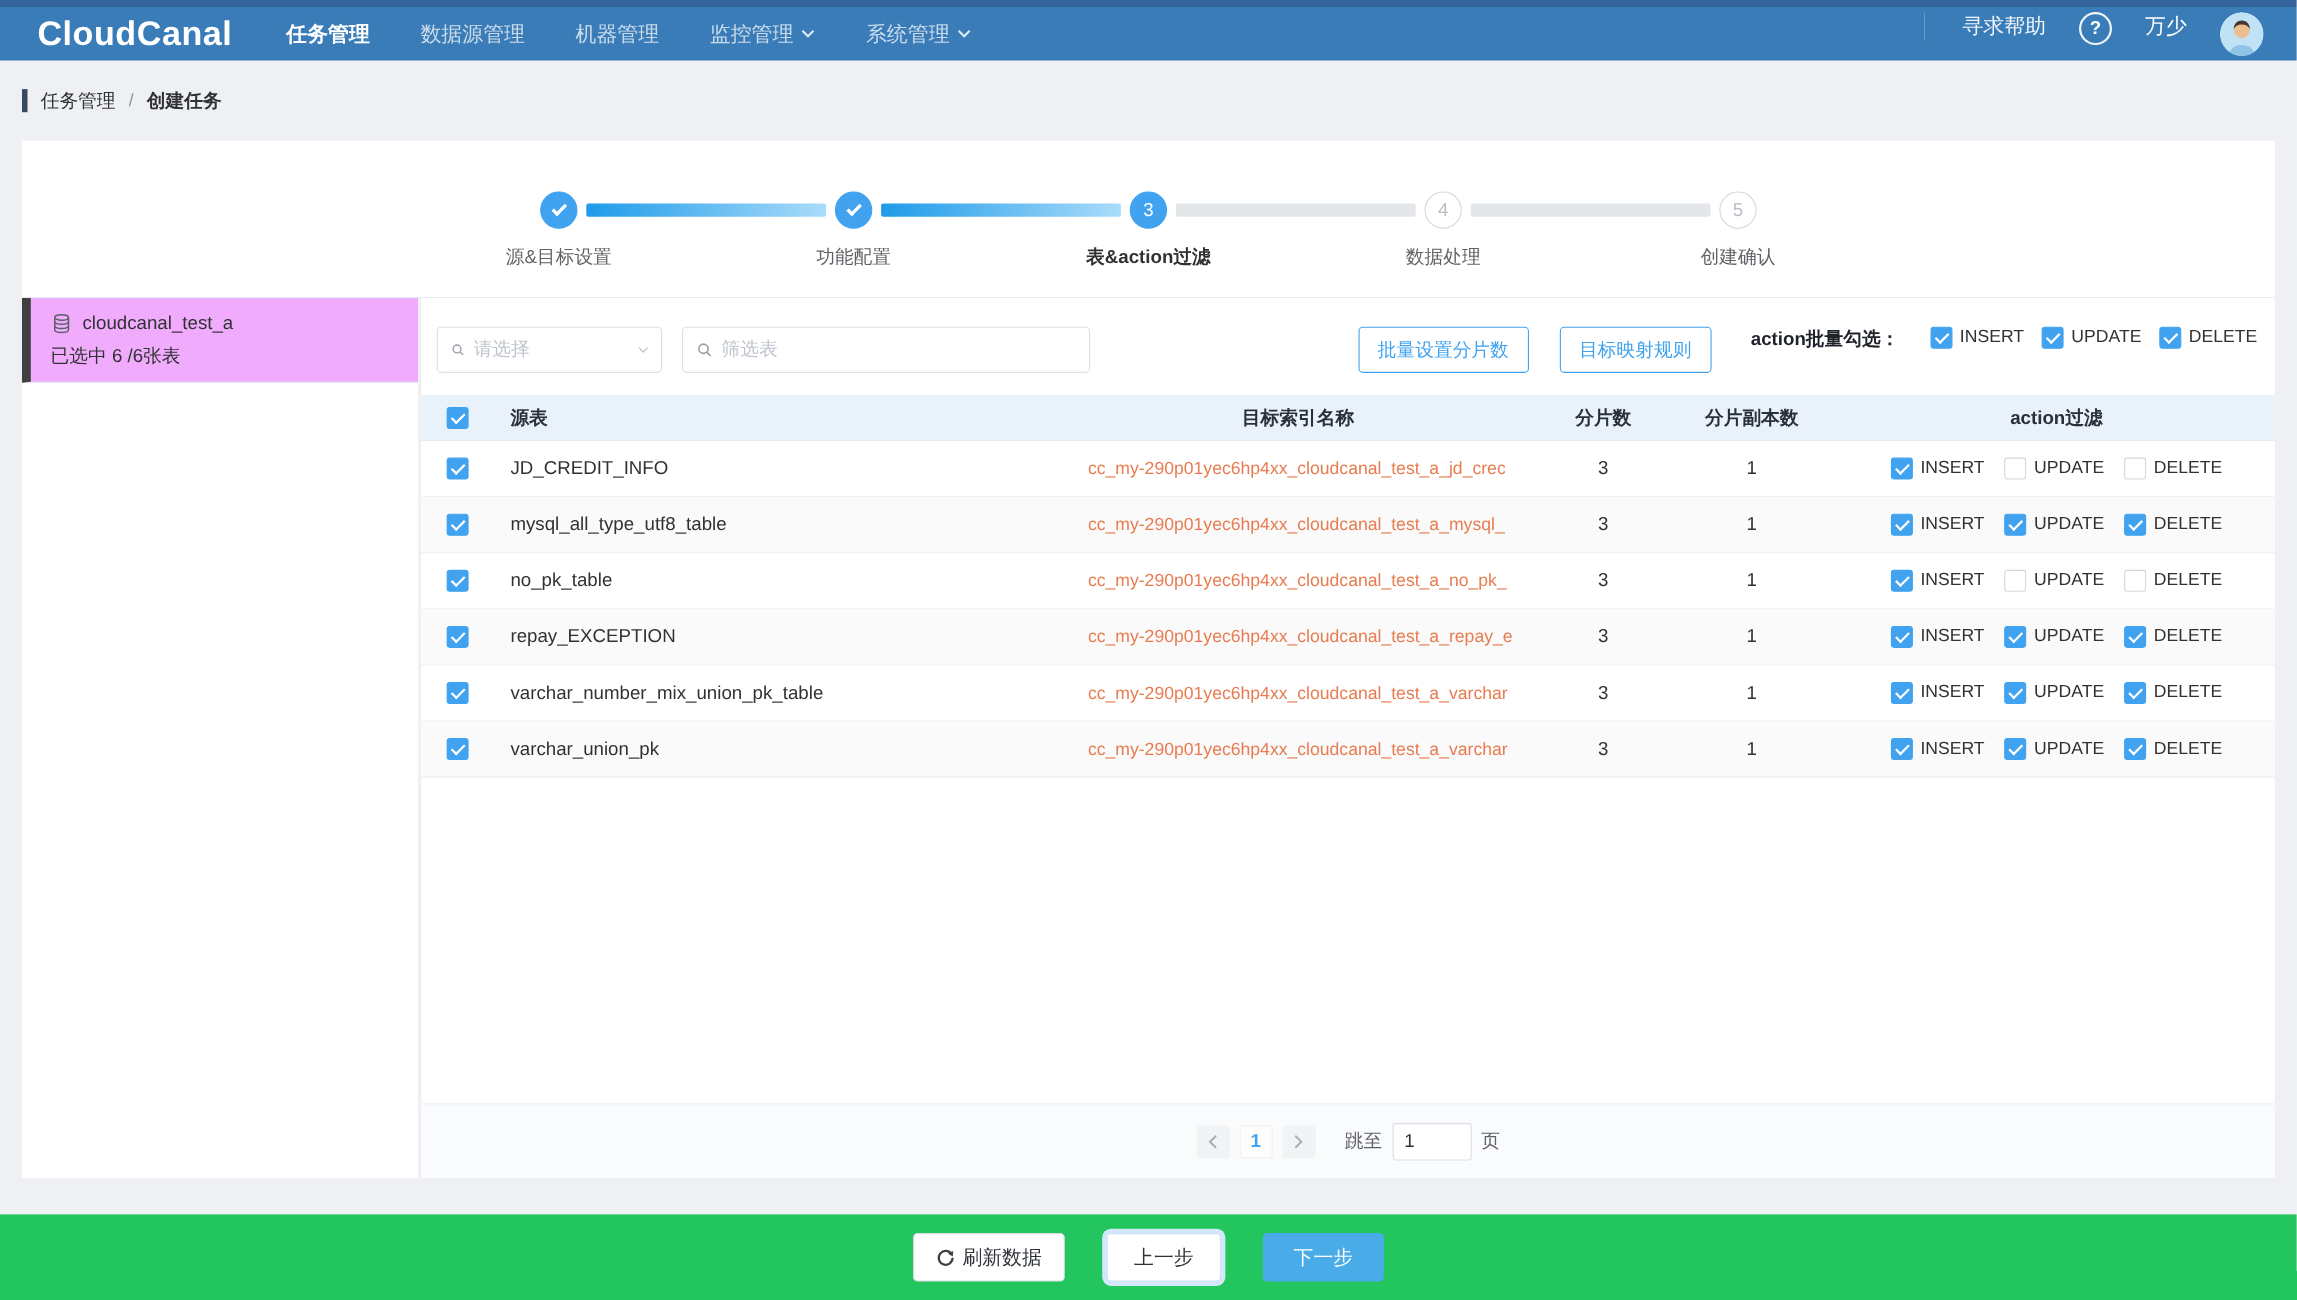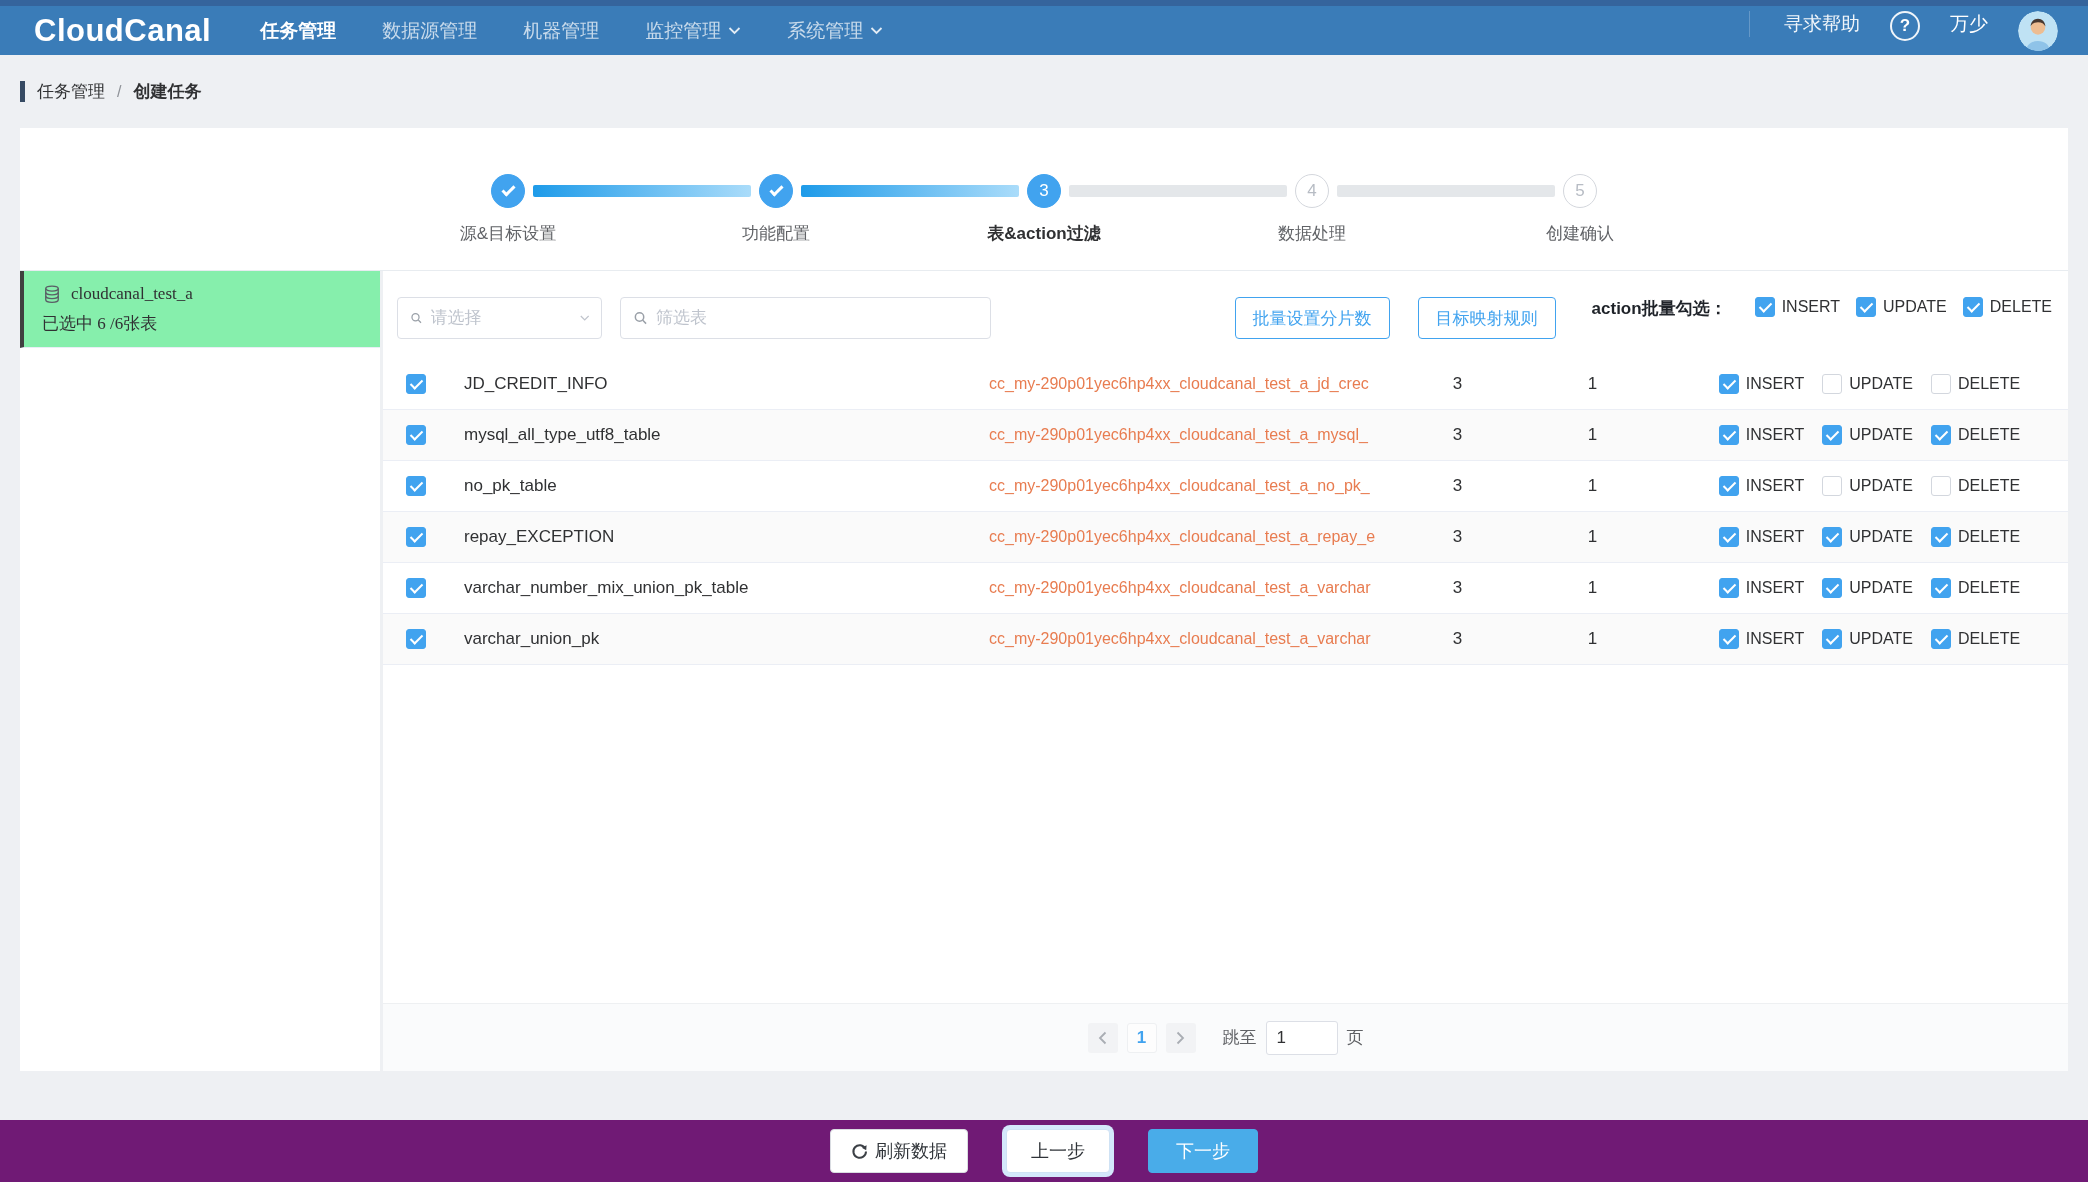--- a/index.html
+++ b/index.html
@@ -66,23 +66,22 @@
   }
   .step-label.current { color:#303133; font-weight:700; }
 
   
   .content-row {
     margin:0 20px; height:801px; display:flex; gap:3px;
     background:#eef0f3; border-top:1px solid #e8ecf0;
   }
   .left-panel { width:360px; background:#fff; flex:0 0 360px; }
   .db-item {
-    background:#86efac; border-left:4px solid #404040; padding:13px 16px 12px 18px;
+    background:#f0abfc; border-left:8px solid #404040; padding:13px 16px 12px 18px;
     border-bottom:1px solid #e9eef5;
-    font-family:Liberation Serif, serif;
   }
   .db-line1 { display:flex; align-items:center; gap:9px; font-size:17px; color:#303133; }
   .db-line2 { margin-top:8px; font-size:17px; color:#303133; }
 
   .main-panel { flex:1; background:#fff; position:relative; overflow:hidden; }
 
   
   .toolbar { display:flex; align-items:center; padding:26px 16px 0 14px; }
   .input-box {
     height:42px; border:1px solid #dcdfe6; border-radius:4px; background:#fff;
@@ -145,21 +144,21 @@
   .page-btn.num { color:#41a3ef; font-size:17px; font-weight:700; background:#fdfdfd; border:1px solid #eef0f2; }
   .jump-label { color:#606266; font-size:17px; margin-left:18px; }
   .jump-input {
     width:72px; height:34px; border:1px solid #dcdfe6; border-radius:3px; padding-left:10px;
     font-size:17px; color:#303133; font-family:inherit; outline:none; background:#fff;
   }
   .page-suffix { color:#606266; font-size:17px; }
 
   
   .footer {
-    position:absolute; bottom:0; left:0; right:0; height:62px; background:#701a75;
+    position:absolute; bottom:0; left:0; right:0; height:78px; background:#22c55e;
     display:flex; align-items:center; justify-content:center; gap:38px;
   }
   .btn {
     height:44px; border-radius:4px; font-size:18px; display:flex; align-items:center; gap:7px;
     cursor:pointer; font-family:inherit; border:1px solid transparent; padding:0 20px;
   }
   .btn-default { background:#fff; border-color:#d9dce1; color:#2f3338; }
   .btn-focus { box-shadow:0 0 0 4px #d4e8fb; border-color:#cfe2f4; padding:0 24px; }
   .btn-primary { background:#49ace9; color:#fff; border-color:#49ace9; padding:0 27px; }
 </style>
@@ -340,20 +339,32 @@
 
             <label class="action-item">
               <span class="cb checked"></span>
               <span class="action-label">DELETE</span>
             </label>
           </div>
       </div>
     </div>
 
     <div class="table">
+      <div class="thead">
+        <div class="tr">
+          <div class="th th-check">
+              <span class="cb checked"></span>
+            </div>
+          <div class="th left">源表</div>
+          <div class="th">目标索引名称</div>
+          <div class="th">分片数</div>
+          <div class="th">分片副本数</div>
+          <div class="th">action过滤</div>
+        </div>
+      </div>
       <div class="tbody">
 
           <div class="tr">
             <div class="td td-check">
               <span class="cb checked"></span>
             </div>
             <div class="td td-source">JD_CREDIT_INFO</div>
             <div class="td td-target"><a class="target-link">cc_my-290p01yec6hp4xx_cloudcanal_test_a_jd_crec</a></div>
             <div class="td td-center">3</div>
             <div class="td td-center">1</div>

